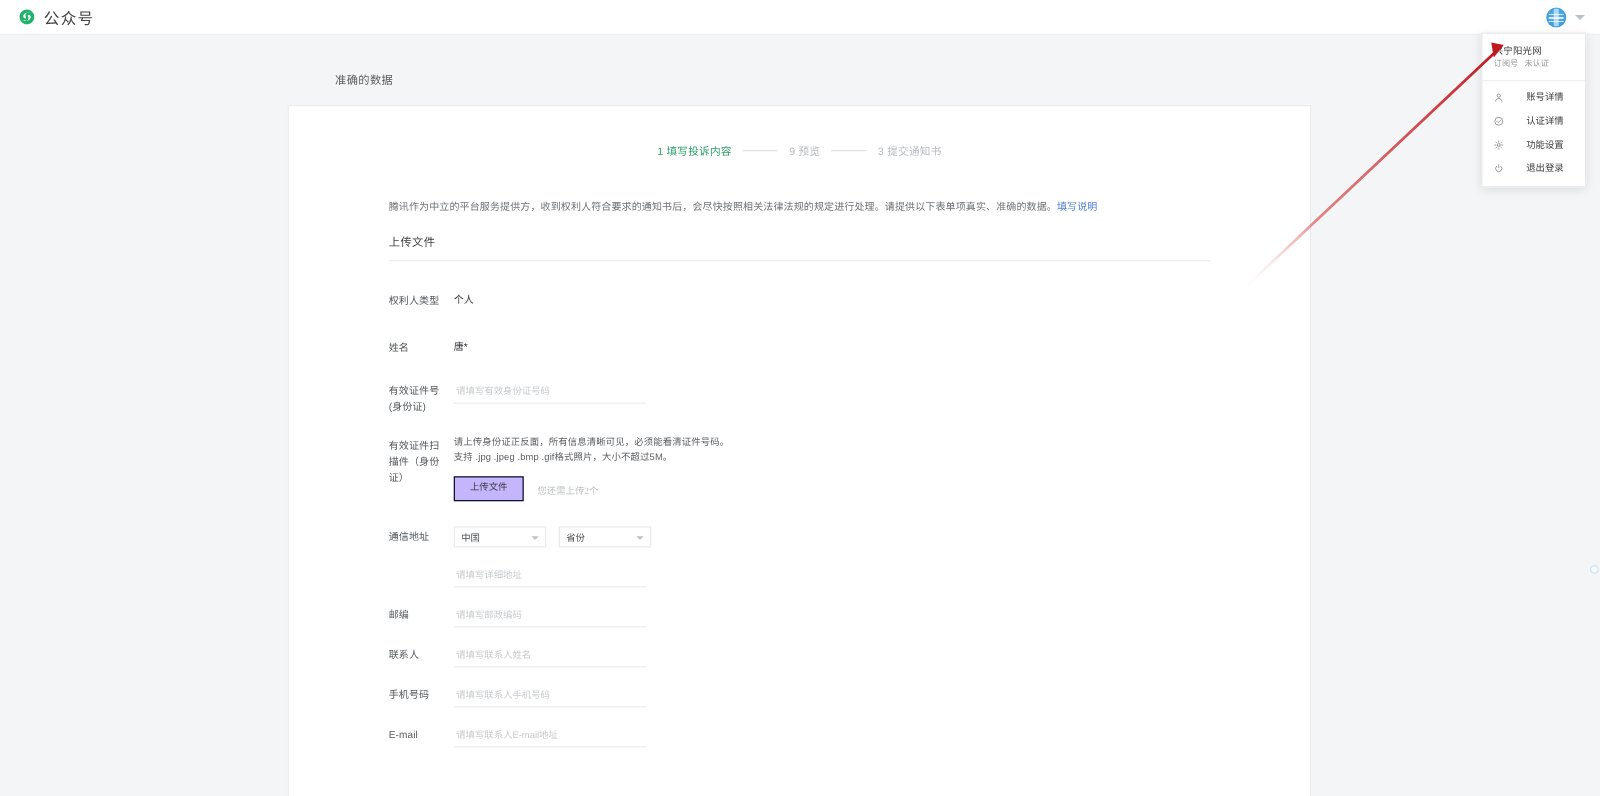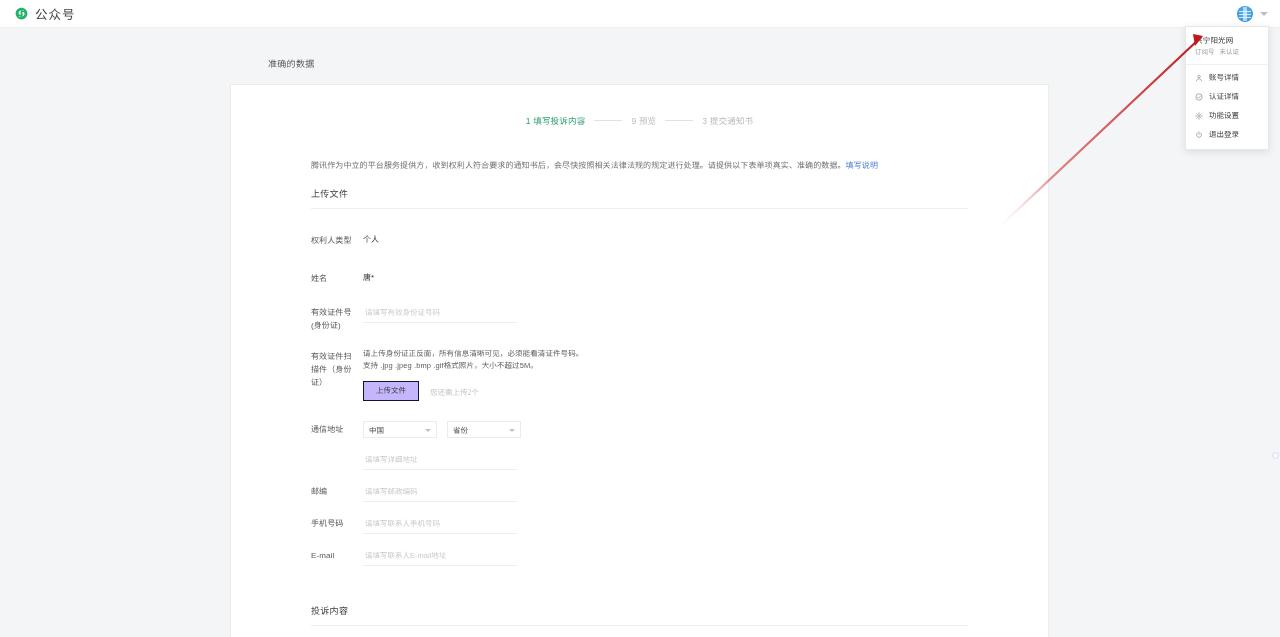--- a/index.html
+++ b/index.html
@@ -53,21 +53,21 @@
     background: #fff; border: 1px solid #e8e8e8;
     box-shadow: 0 2px 8px rgba(0,0,0,.10);
     padding: 6px 0 5px; z-index: 40;
   }
   .acct-head { padding: 2px 9px 5px; }
   .acct-name { font-size: 7.5px; color: #353535; line-height: 11px; letter-spacing: .2px; }
   .acct-sub { font-size: 6.5px; color: #9a9a9a; line-height: 10px; margin-top: 1px; }
   .acct-sub span { margin-right: 5px; }
   .acct-divider { height: 1px; background: #f0f0f0; margin: 2px 0 3px; }
   .acct-item {
-    display: flex; align-items: center; gap: 6px;
+    display: flex; align-items: center; gap: 18px;
     padding: 3.5px 9px; font-size: 7.5px; color: #3c3c3c; line-height: 12px;
     cursor: pointer;
   }
   .acct-item svg { display: block; flex: 0 0 auto; }
 
   
   .crumb {
     position: absolute; left: 268px; top: 57px;
     font-size: 9px; color: #5a5a5a; letter-spacing: .3px;
   }
@@ -290,20 +290,26 @@
         </div>
       </div>
 
       <div class="row" style="padding-top:13px">
         <div class="lbl">邮编</div>
         <div class="fld">
           <input class="uline-input wide" type="text" placeholder="请填写邮政编码" style="">
         </div>
       </div>
 
+      <div class="row" style="padding-top:13px">
+        <div class="lbl">联系人</div>
+        <div class="fld">
+          <input class="uline-input wide" type="text" placeholder="请填写联系人姓名" style="">
+        </div>
+      </div>
 
       <div class="row" style="padding-top:13px">
         <div class="lbl">手机号码</div>
         <div class="fld">
           <input class="uline-input wide" type="text" placeholder="请填写联系人手机号码" style="">
         </div>
       </div>
 
       <div class="row" style="padding-top:13px">
         <div class="lbl">E-mail</div>

